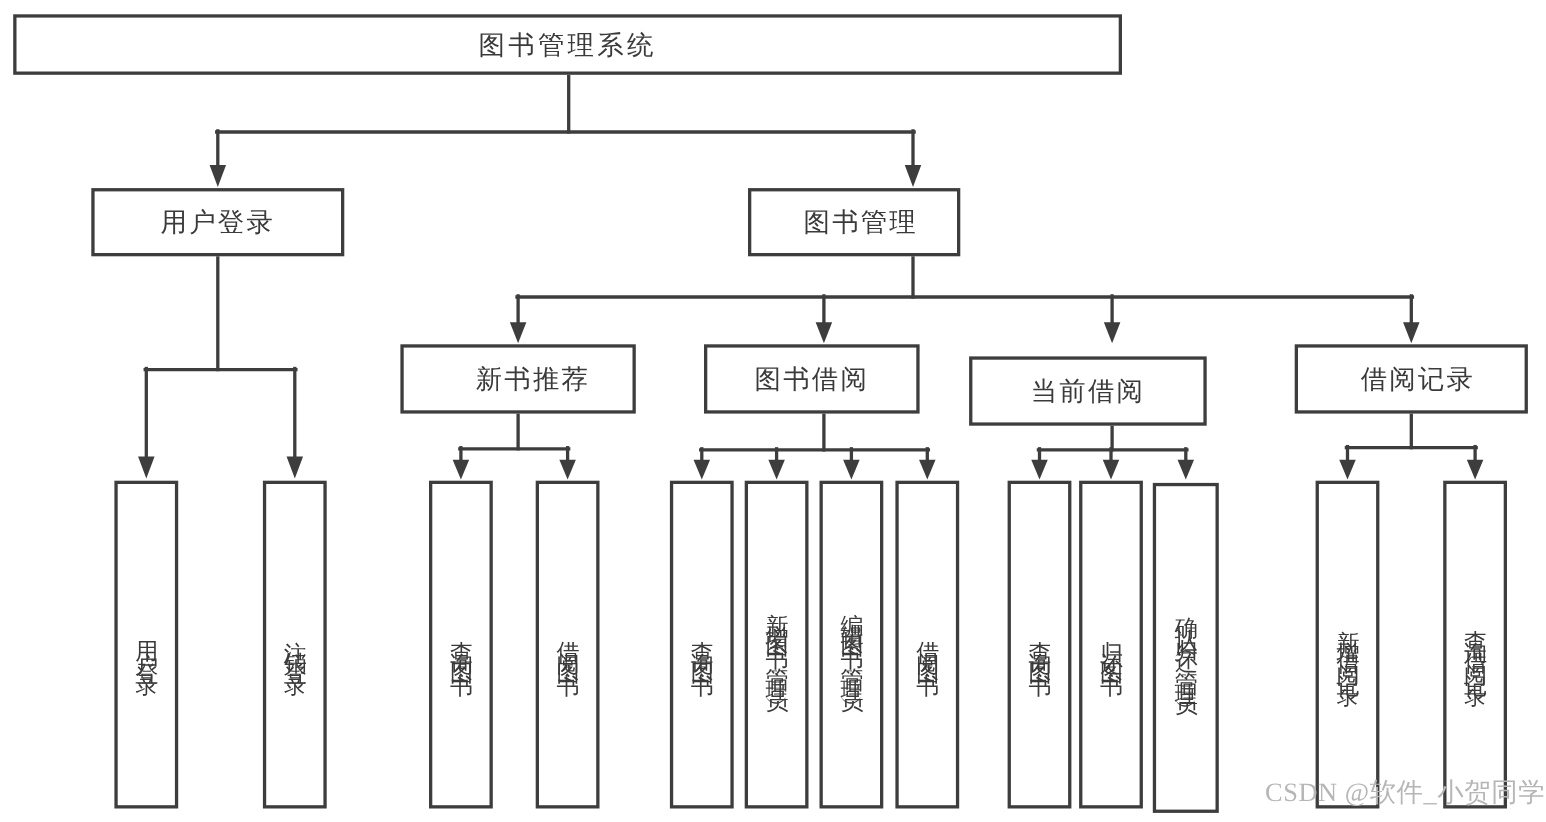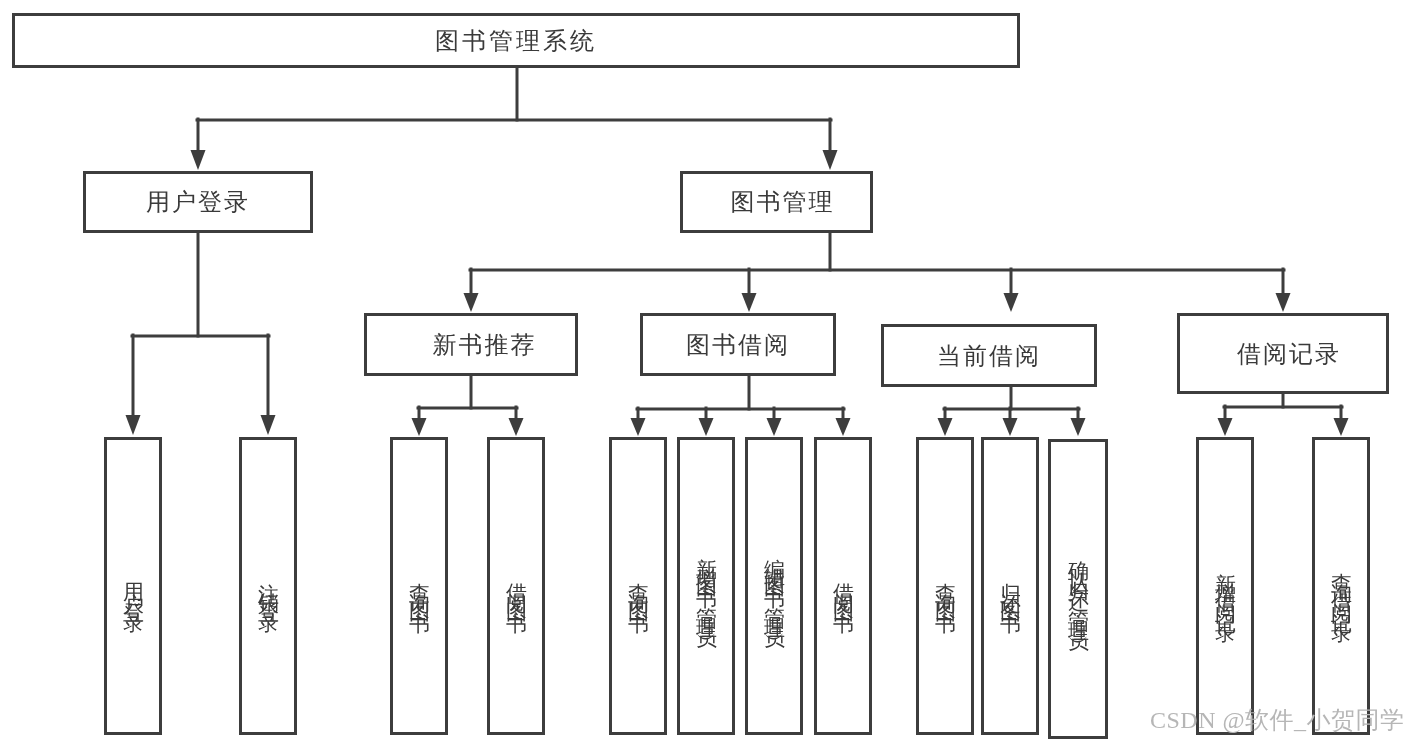--- a/index.html
+++ b/index.html
@@ -133,21 +133,21 @@
 
   <div class="node hnode" style="left:364px; top:313px; width:214px; height:63px;padding-left:27px;">
     <span>新书推荐</span>
   </div>
   <div class="node hnode" style="left:640px; top:313px; width:196px; height:63px;">
     <span>图书借阅</span>
   </div>
   <div class="node hnode" style="left:881px; top:313px; width:216px; height:63px;margin-top:11px;">
     <span>当前借阅</span>
   </div>
-  <div class="node hnode" style="left:1177px; top:313px; width:212px; height:81px;padding-left:12px;">
+  <div class="node hnode" style="left:1177px; top:313px; width:212px; height:63px;padding-left:12px;">
     <span>借阅记录</span>
   </div>
 
   <div class="node leaf" style="left:104px; top:437px; width:58px; height:298px;">
     <span class="vtext">用户登录</span>
   </div>
   <div class="node leaf" style="left:239px; top:437px; width:58px; height:298px;">
     <span class="vtext">注销登录</span>
   </div>
 

